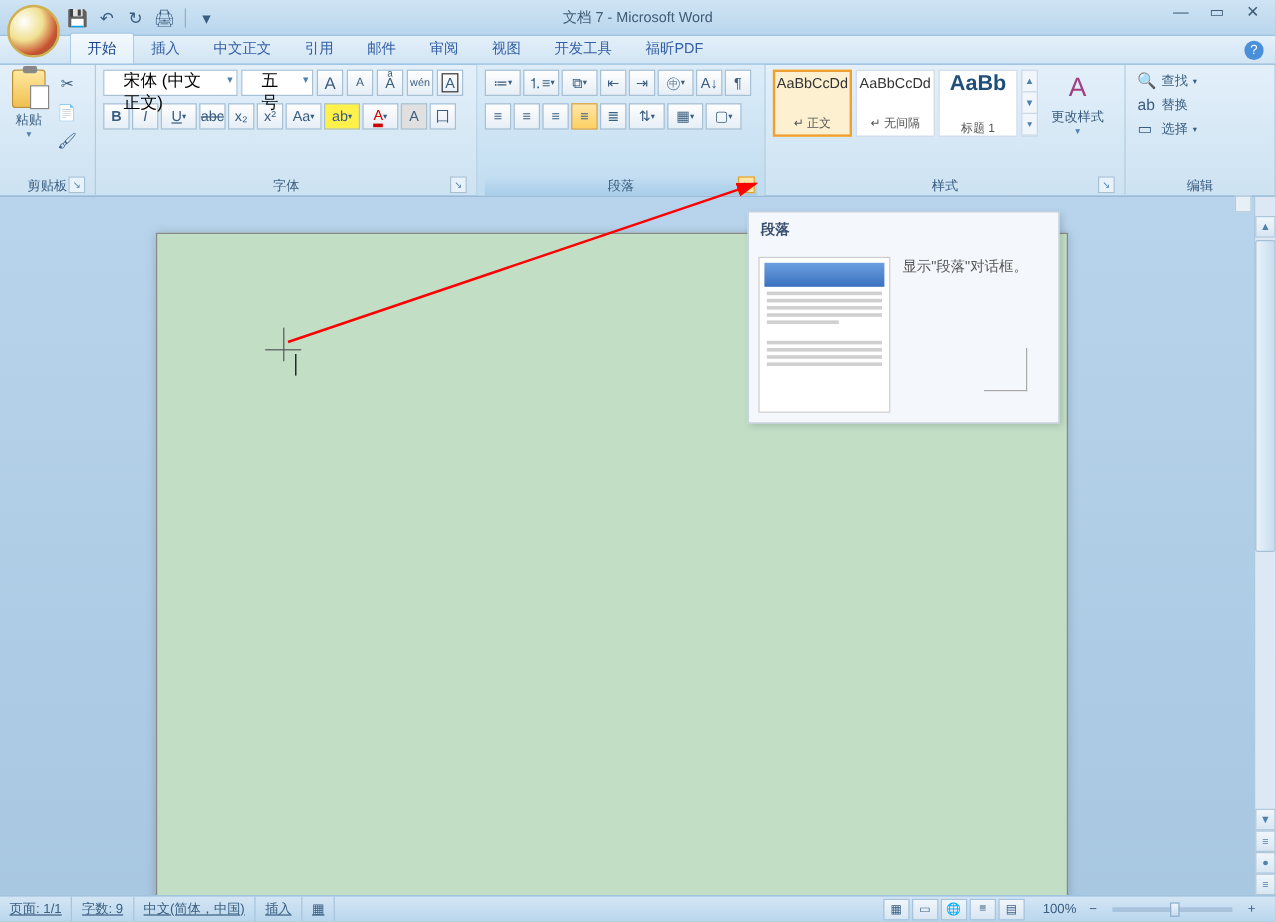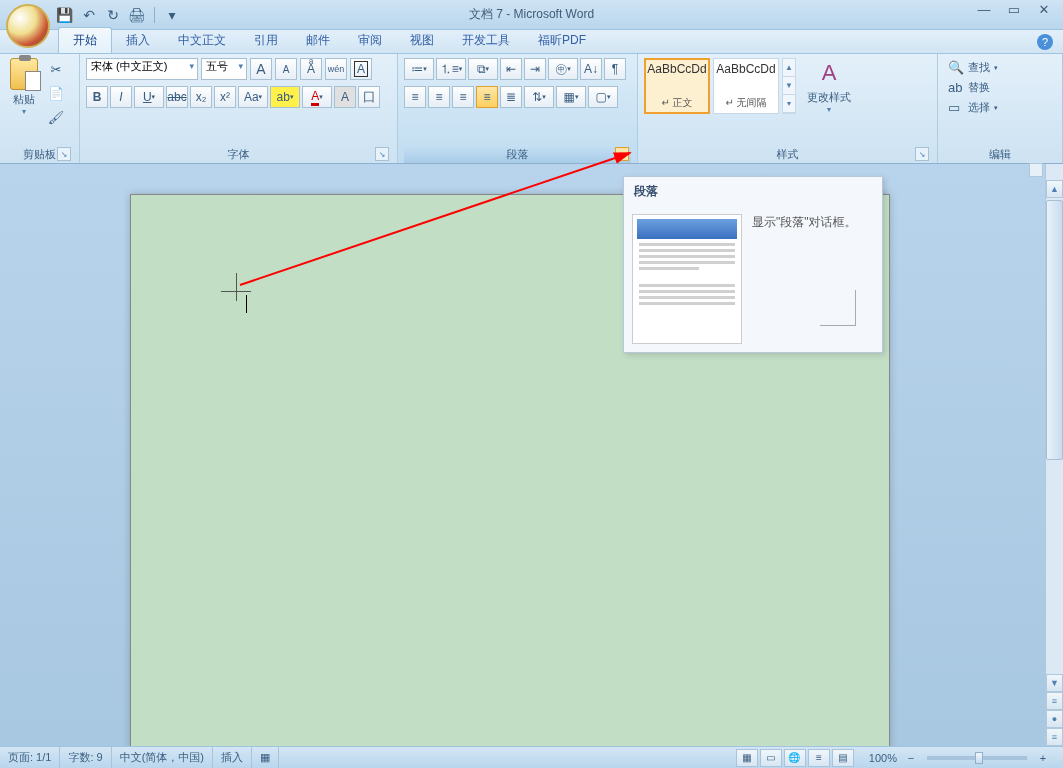--- a/index.html
+++ b/index.html
@@ -25,21 +25,21 @@
 .ribbon { height: 110px; background: linear-gradient(#e3f0fa, #cde2f2); border-bottom: 1px solid #8eb0cc; display: flex; }
 .group { border-right: 1px solid #b0cde0; display: flex; flex-direction: column; padding: 4px 6px 0; position: relative; }
 .group-body { flex: 1; display: flex; align-items: flex-start; gap: 3px; }
 .group-label { height: 18px; font-size: 11px; color: #3a5e80; text-align: center; display: flex; align-items: center; justify-content: center; position: relative; }
 .group-launcher { position: absolute; right: 2px; bottom: 2px; width: 14px; height: 14px; border: 1px solid #a8c0d4; background: #e8f2fa; cursor: pointer; display: flex; align-items: center; justify-content: center; font-size: 8px; color: #5080b0; }
 .group-launcher.hover { background: #fde6a8; border-color: #e0a030; }
 .big-btn { display: flex; flex-direction: column; align-items: center; width: 36px; cursor: pointer; }
 .big-btn .label { font-size: 11px; color: #3a5e80; margin-top: 2px; }
 .small-btns { display: flex; flex-direction: column; gap: 2px; }
 .small-btn { width: 22px; height: 22px; border: 1px solid transparent; display: flex; align-items: center; justify-content: center; font-size: 13px; color: #3a5e80; cursor: pointer; }
-.combo { height: 22px; border: 1px solid #a8c0d4; background: #fff; font-size: 11px; padding: 0 16px 0 4px; position: relative; cursor: pointer; }
+.combo { height: 22px; border: 1px solid #a8c0d4; background: #fff; font-size: 14px; padding: 0 16px 0 16px; position: relative; cursor: pointer; }
 .combo::after { content: "▾"; position: absolute; right: 3px; top: 2px; font-size: 9px; color: #5080b0; }
 .font-row { display: flex; gap: 3px; margin-bottom: 3px; }
 .font-row2 { display: flex; gap: 2px; }
 .rb { width: 22px; height: 22px; border: 1px solid #a8c0d4; background: linear-gradient(#fefefe, #e6eef6); display: flex; align-items: center; justify-content: center; font-size: 12px; color: #3a5e80; cursor: pointer; }
 .rb.wide { width: 30px; }
 .rb.colored-yellow { background: #fff04a; }
 .rb.active { background: linear-gradient(#fde6a8, #fdd060); border-color: #e0a030; }
 .style-gallery { display: flex; gap: 3px; }
 .style-item { width: 66px; height: 56px; border: 1px solid #c8d8e6; background: #fff; display: flex; flex-direction: column; align-items: center; justify-content: center; cursor: pointer; }
 .style-item.active { border: 2px solid #f0a030; background: #fdf0d0; }
@@ -78,21 +78,21 @@
 .tooltip-title { padding: 6px 10px; font-size: 12px; font-weight: bold; color: #3a5070; }
 .tooltip-body { display: flex; padding: 8px; gap: 10px; }
 .tooltip-thumb { width: 110px; height: 130px; background: #fff; border: 1px solid #ccc; padding: 4px; }
 .tooltip-thumb-inner { width: 100%; height: 20px; background: linear-gradient(#6ca0e0,#3a70c0); margin-bottom: 4px; }
 .tooltip-thumb-line { height: 3px; background: #d0d0d0; margin: 3px 2px; }
 .tooltip-text { font-size: 12px; color: #555; flex: 1; }
 .tooltip-corner { width: 36px; height: 36px; border-right: 1px solid #aaa; border-bottom: 1px solid #aaa; position: absolute; right: 18px; bottom: 18px; }
 
 
 .statusbar { position: absolute; bottom: 0; left: 0; right: 0; height: 22px; background: linear-gradient(#d4e6f4,#b9d6ed); border-top: 1px solid #9fc4e0; display: flex; align-items: center; font-size: 11px; color: #3a5e80; }
-.status-item { padding: 0 8px; border-right: 1px solid #a8c4dc; height: 100%; display: flex; align-items: center; cursor: pointer; }
+.status-item { padding: 0 8px; border-right: 1px solid #a8c4dc; height: 100%; display: flex; align-items: center; cursor: pointer; text-decoration: underline; }
 .status-right { margin-left: auto; display: flex; align-items: center; height: 100%; }
 .view-btn { width: 22px; height: 18px; border: 1px solid #a8c4dc; background: linear-gradient(#f0f6fb,#d8e6f2); margin: 0 1px; cursor: pointer; display: flex; align-items: center; justify-content: center; font-size: 10px; }
 .zoom-slider { width: 100px; height: 4px; background: #a8c4dc; margin: 0 8px; position: relative; }
 .zoom-thumb { position: absolute; left: 48px; top: -4px; width: 8px; height: 12px; background: linear-gradient(#f0f6fb,#c8dcee); border: 1px solid #8eb0cc; cursor: pointer; }
 .zoom-btn { width: 16px; cursor: pointer; text-align: center; }
 
 .paste-icon { width: 28px; height: 32px; background: linear-gradient(#ffe8a0,#f0c050); border: 1px solid #c09030; border-radius: 3px; position: relative; }
 .paste-icon::before { content: ""; position: absolute; left: 8px; top: -4px; width: 12px; height: 6px; background: #888; border-radius: 2px; }
 .paste-icon::after { content: ""; position: absolute; right: -4px; bottom: -2px; width: 14px; height: 18px; background: #fff; border: 1px solid #888; }
 .changestyle-icon { width: 30px; height: 30px; display: flex; align-items: center; justify-content: center; font-size: 22px; color: #a04080; }
@@ -149,21 +149,21 @@
     <div class="group-label">
       <span>剪贴板</span>
       <div class="group-launcher">↘</div>
     </div>
   </div>
 
   <div class="group" style="width:318px">
     <div class="group-body" style="flex-direction:column;">
       <div class="font-row">
         <div class="combo" style="width:112px">宋体 (中文正文)</div>
-        <div class="combo" style="width:46px">五号</div>
+        <div class="combo" style="width:60px">五号</div>
         <div class="rb">
             <span style="font-size:14px">A</span>
           </div>
         <div class="rb">
             <span style="font-size:10px">A</span>
           </div>
         <div class="rb">Aͣ</div>
         <div class="rb" style="font-size:9px">wén</div>
         <div class="rb">
             <span style="border:1px solid #333;padding:0 2px">A</span>
@@ -260,20 +260,24 @@
   <div class="group" style="width:300px">
     <div class="group-body">
       <div class="style-gallery">
         <div class="style-item active">
           <div class="preview">AaBbCcDd</div>
           <div class="name">↵ 正文</div>
         </div>
         <div class="style-item">
           <div class="preview">AaBbCcDd</div>
           <div class="name">↵ 无间隔</div>
+        </div>
+        <div class="style-item">
+          <div class="preview big">AaBb</div>
+          <div class="name">标题 1</div>
         </div>
         <div class="style-scroll">
           <div>▲</div>
           <div>▼</div>
           <div>▾</div>
         </div>
       </div>
       <div class="big-btn" style="width:48px;margin-left:6px">
         <div class="changestyle-icon">A</div>
         <div class="label">更改样式</div>

